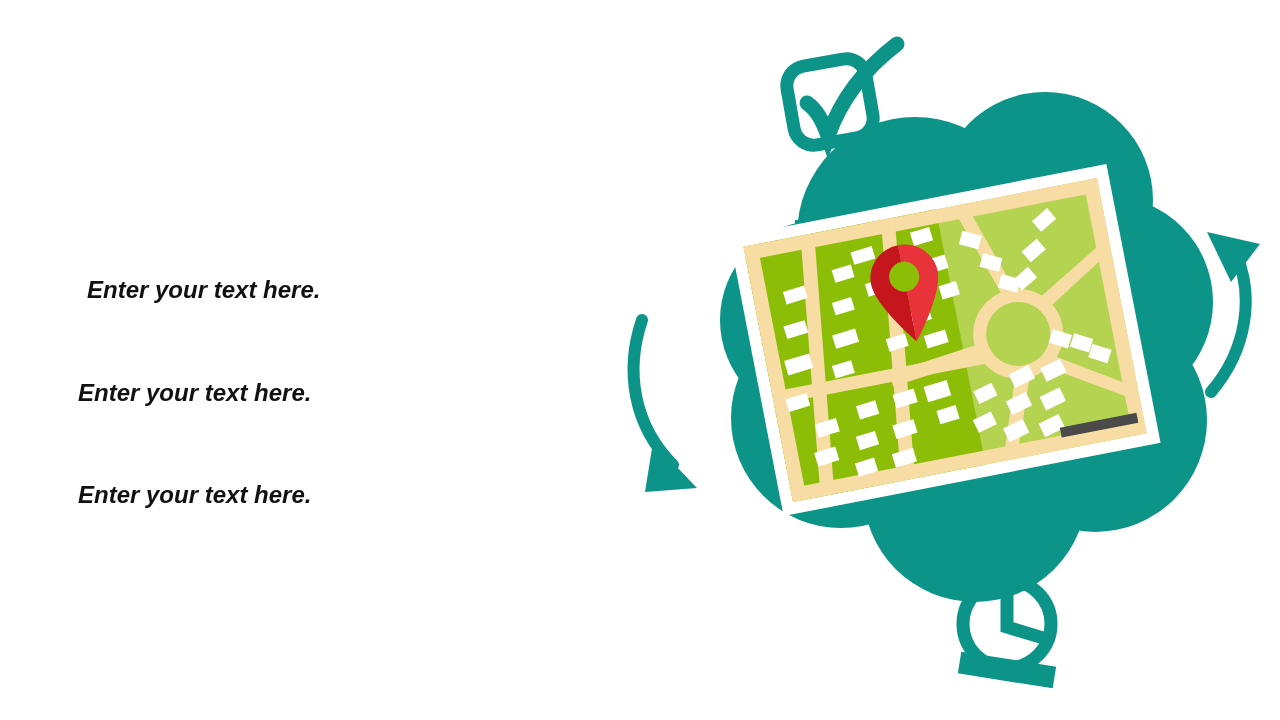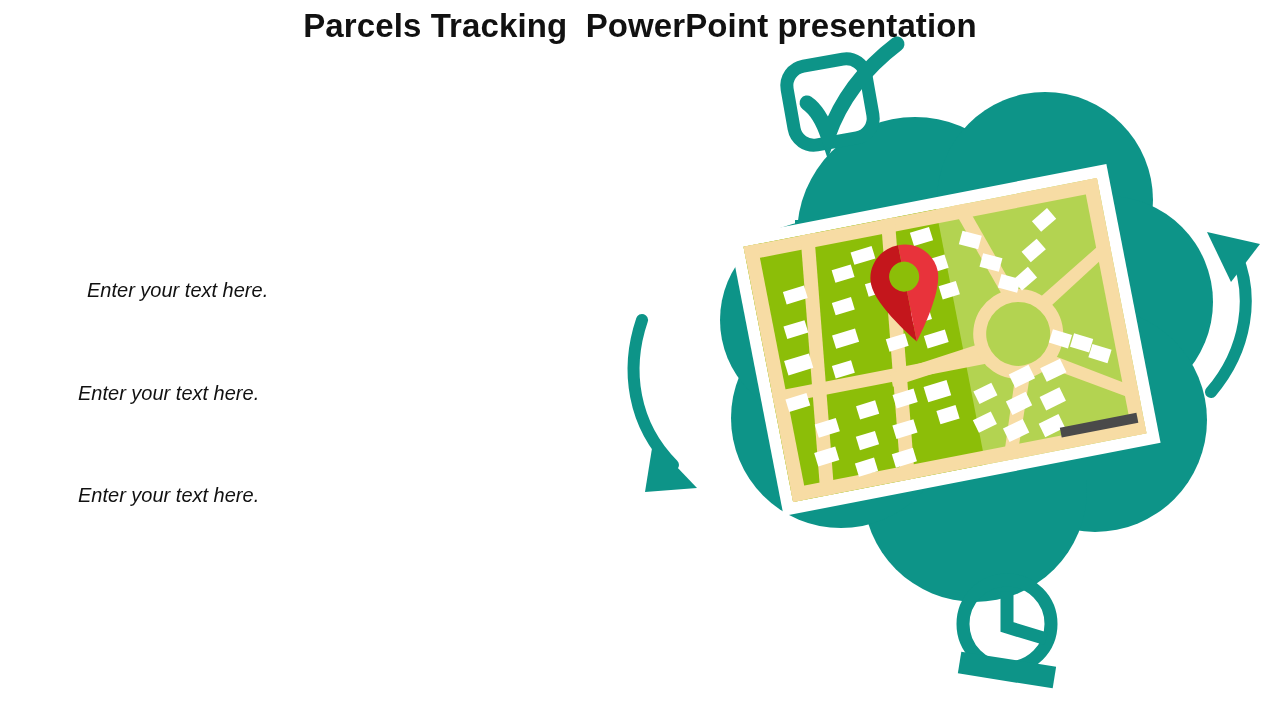--- a/index.html
+++ b/index.html
@@ -41,22 +41,22 @@
 
   
   .text-block {
     position: absolute;
     left: 0;
     top: 275px;
     width: 620px;
   }
   .text-line {
     font-family: "Liberation Sans", sans-serif;
-    font-size: 20px;
-    font-weight: normal;
+    font-size: 24px;
+    font-weight: bold;
     font-style: italic;
     color: #111111;
     line-height: 30px;
     white-space: pre;
   }
   .text-line.l1 { margin-left: 87px; margin-bottom: 73px; }
   .text-line.l2 { margin-left: 78px; margin-bottom: 72px; }
   .text-line.l3 { margin-left: 78px; }
 
   
@@ -67,21 +67,20 @@
     width: 665px;
     height: 690px;
   }
   .graphic svg { display: block; }
 </style>
 </head>
 <body>
 
 <div class="slide">
 
-  <div class="slide-title">Parcels Tracking  PowerPoint presentation</div>
 
   <div class="text-block">
     <div class="text-line l1">Enter your text here.</div>
     <div class="text-line l2">Enter your text here.</div>
     <div class="text-line l3">Enter your text here.</div>
   </div>
 
   <div class="graphic">
     <svg width="665" height="690" viewBox="0 0 665 690" xmlns="http://www.w3.org/2000/svg">
 

